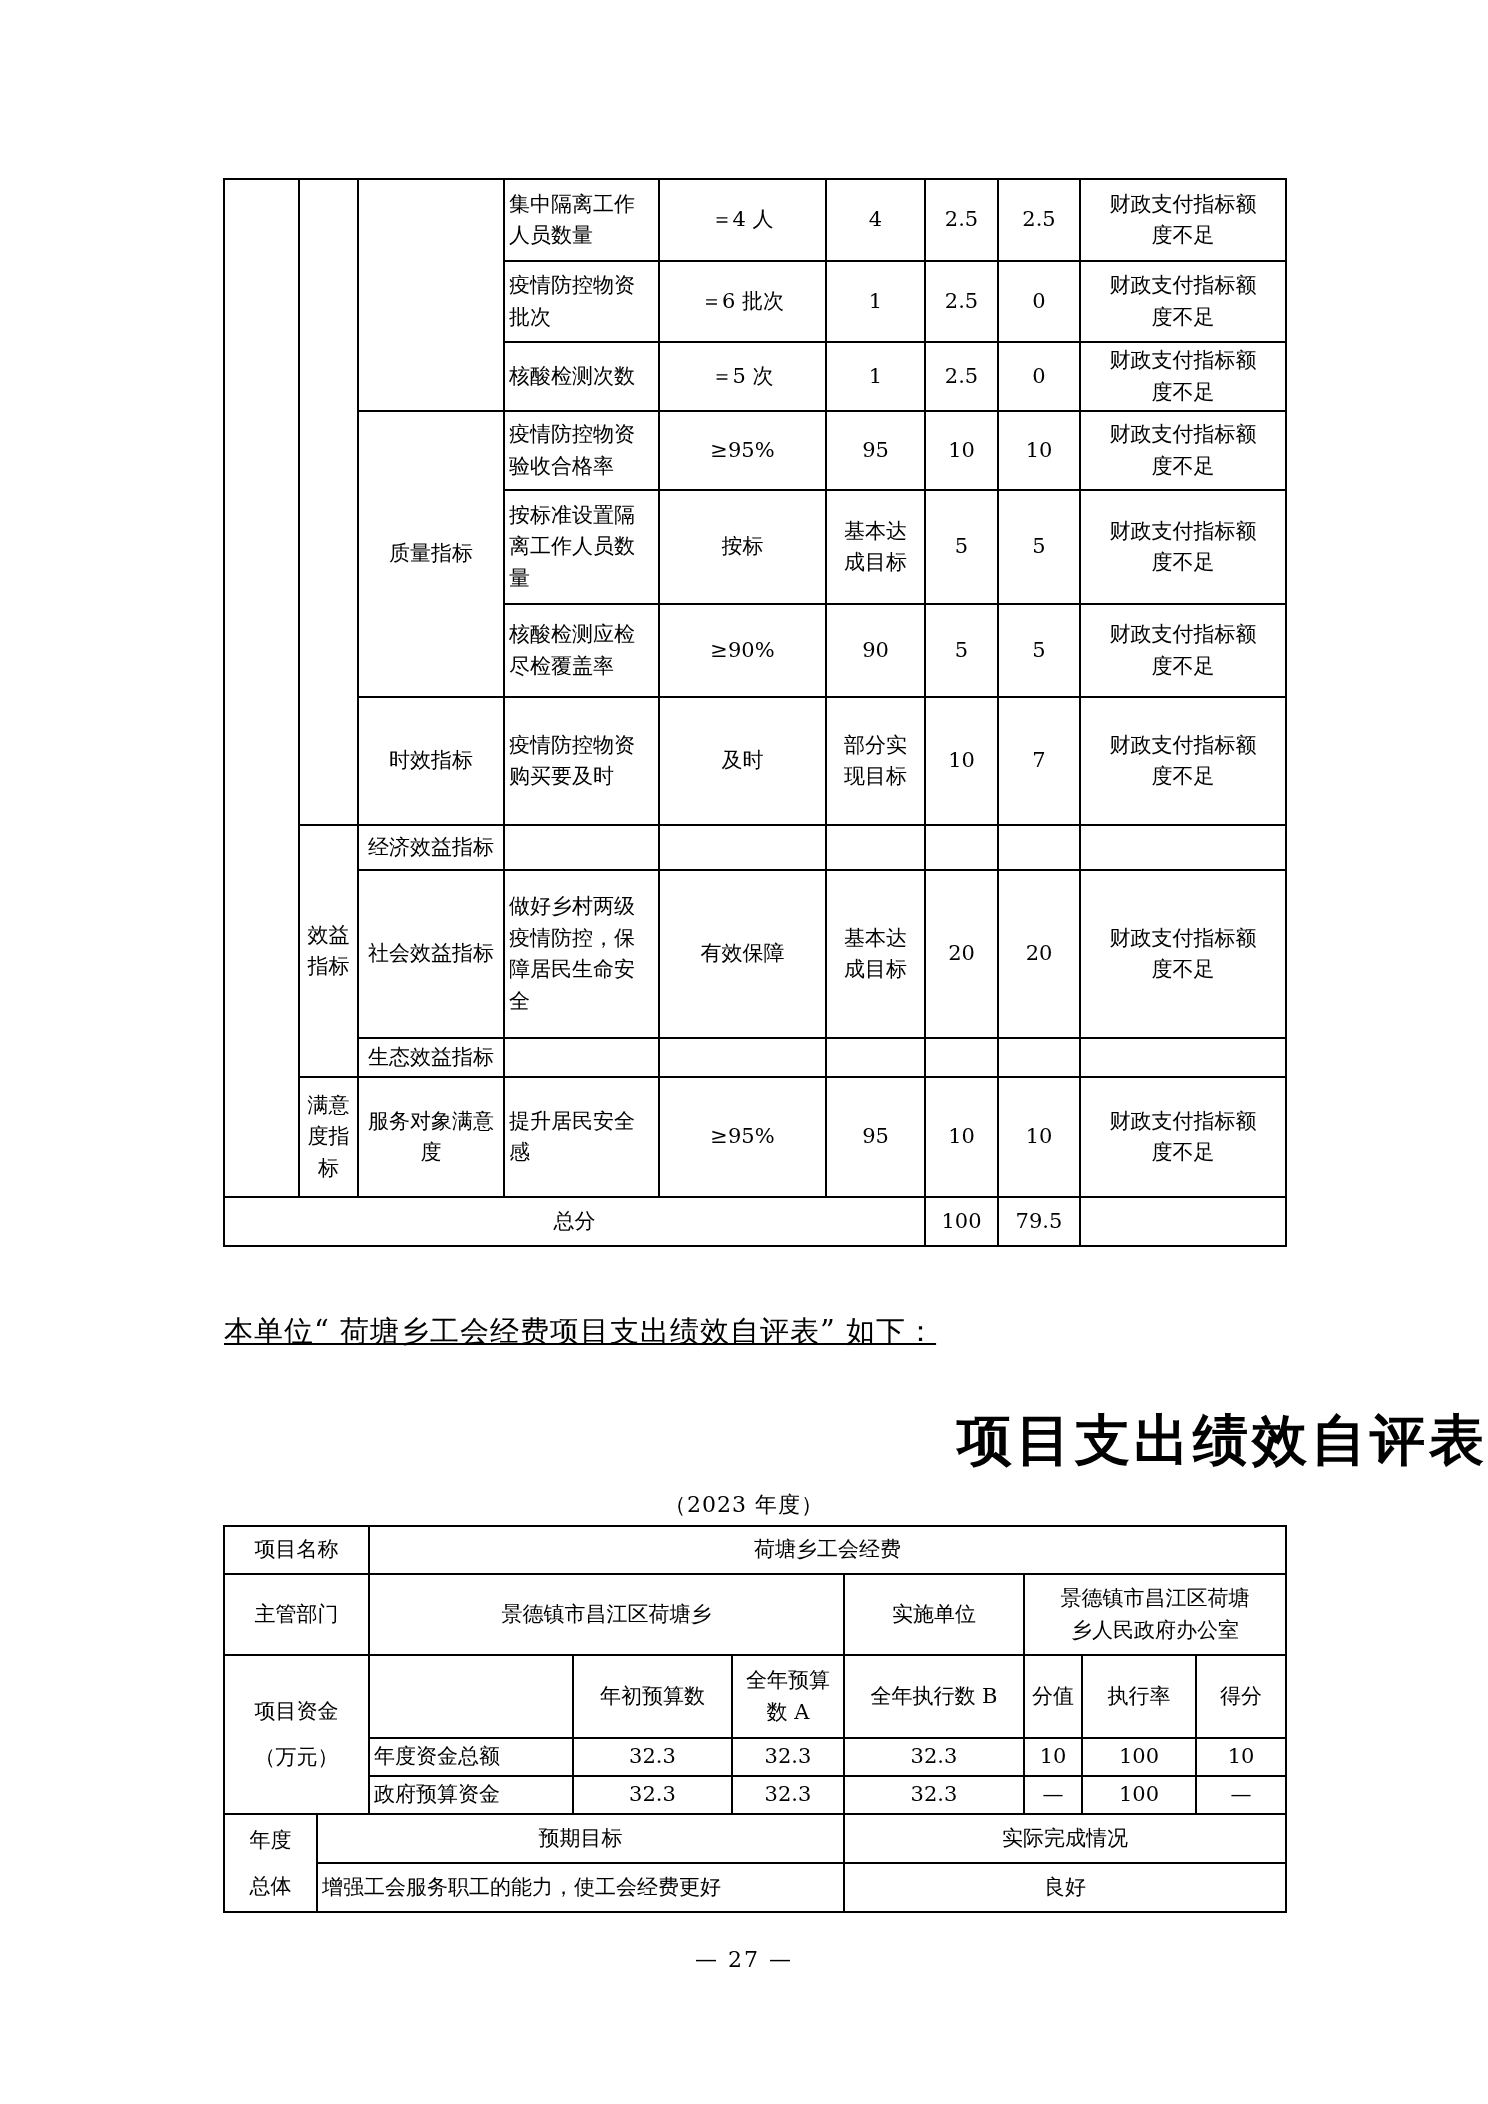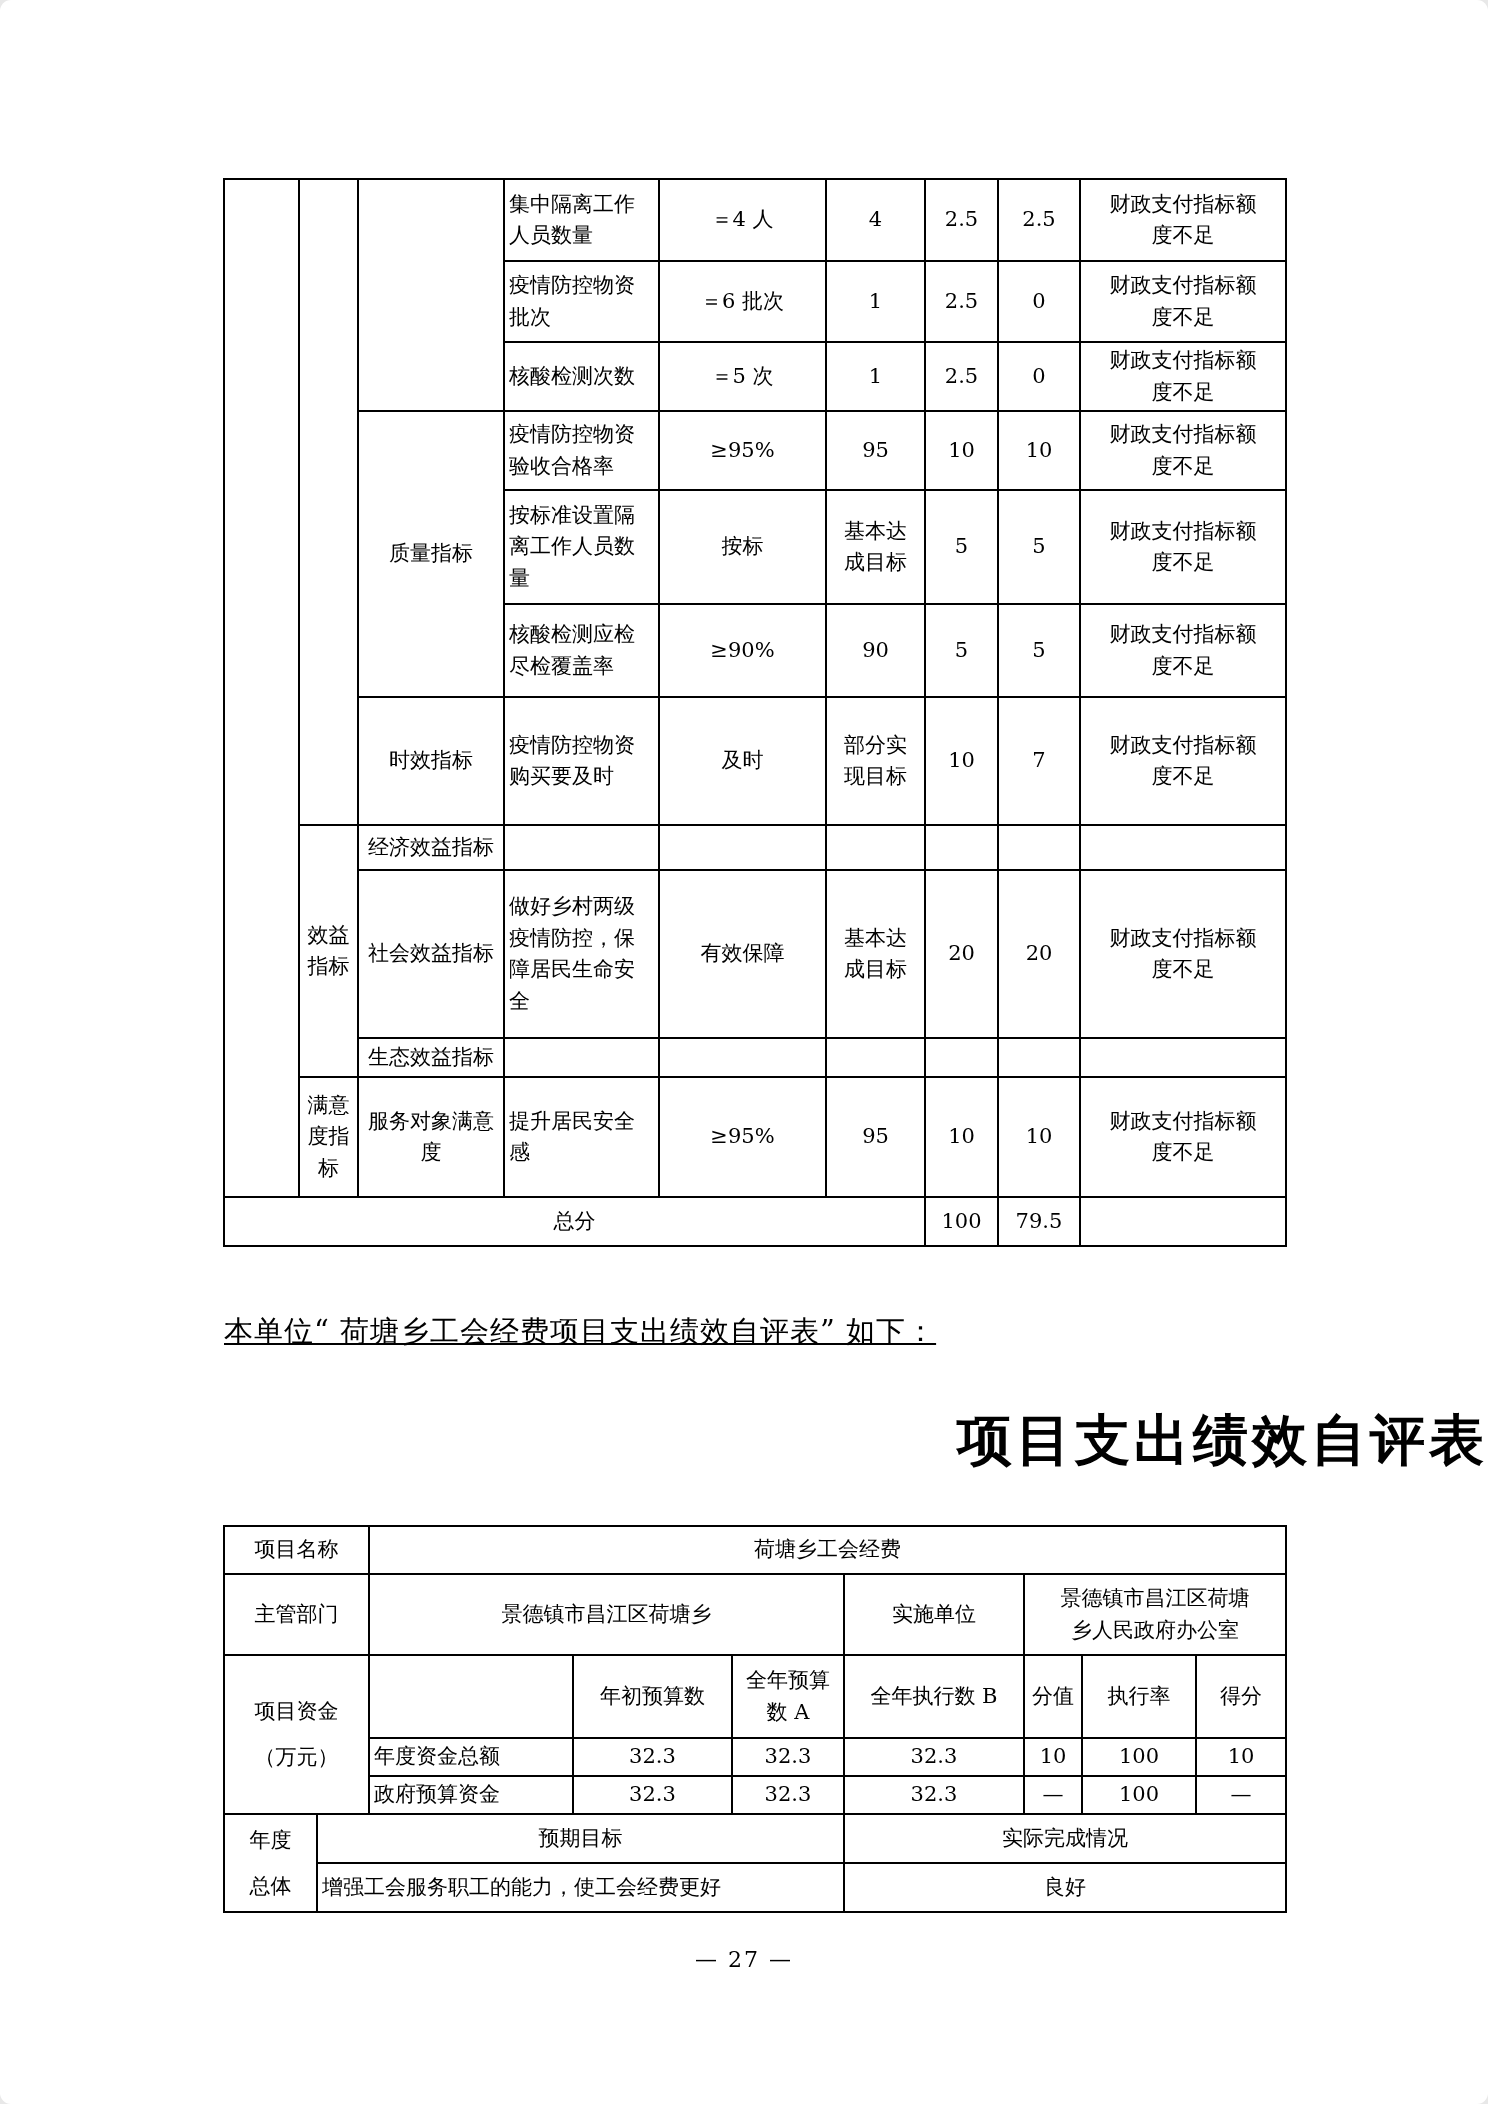--- a/index.html
+++ b/index.html
@@ -1,20 +1,19 @@
 <!DOCTYPE html>
 <html><head>
 <meta charset="utf-8">
 <style>
   html,body { margin:0; padding:0; background:#e8e8e8; }
   .page {
     position:relative; width:1488px; height:2104px; background:#ffffff;
     margin:0 auto; overflow:hidden; color:#000;
     font-family:"DejaVu Serif","Liberation Serif",serif;
-    border-radius:11px;
   }
   table.t { position:absolute; border-collapse:collapse; table-layout:fixed; }
   .t td {
     border:2px solid #000; text-align:center; vertical-align:middle;
     font-size:21px; line-height:1.5; white-space:pre-line;
     padding:2px 4px; word-break:break-all; overflow:hidden;
   }
   .t td.L { text-align:left; }
   .t td.gap { line-height:2.2; }
   .t1 { left:223px; top:178px; width:1064px; }
@@ -178,20 +177,21 @@
         <td>100</td>
         <td>79.5</td>
         <td></td>
       </tr>
     </tbody>
   </table>
 
   <div class="intro">本单位“ 荷塘乡工会经费项目支出绩效自评表” 如下：</div>
 
   <div class="doc-title">项目支出绩效自评表</div>
+  <div class="subtitle">（2023 年度）</div>
 
   <table class="t t2">
     <colgroup>
       <col style="width:93px">
         <col style="width:52px">
         <col style="width:204px">
       <col style="width:159px">
         <col style="width:112px">
         <col style="width:180px">
       <col style="width:58px">

